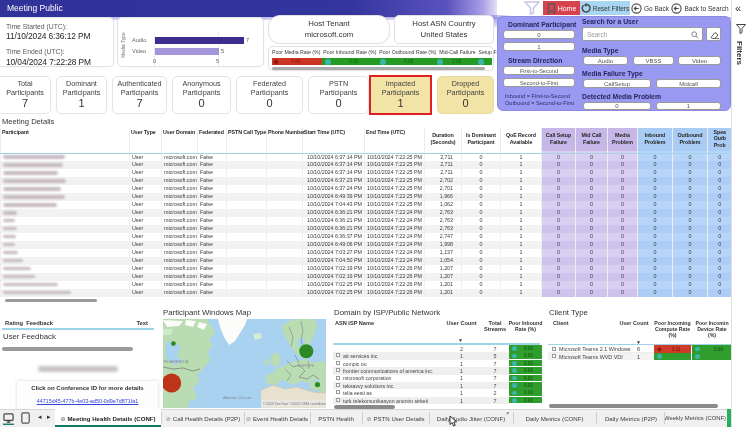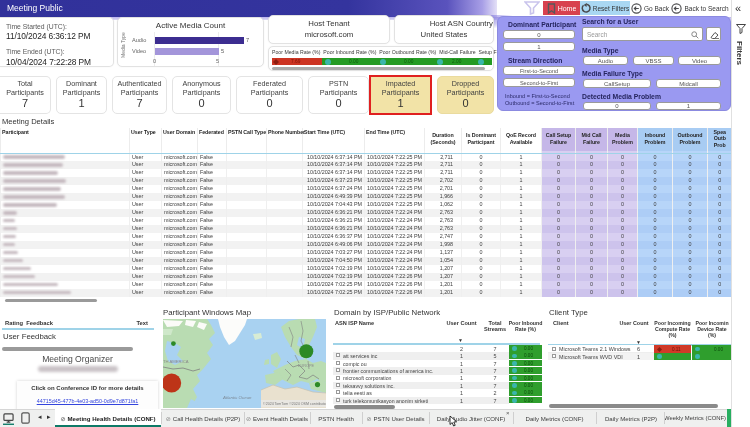--- a/index.html
+++ b/index.html
@@ -79,43 +79,42 @@
   <div id="topcards">
 
     <div class="card" style="left:0px;top:17px;width:114px;height:50px;border-left:none;border-radius:0 5px 5px 0;">
       <div class="abs" style="left:6px;top:5px;font-size:6.8px;color:#5a5a5a;">Time Started (UTC):</div>
       <div class="abs" style="left:6px;top:13px;font-size:8.4px;letter-spacing:-0.1px;color:#252525;">11/10/2024 6:36:12 PM</div>
       <div class="abs" style="left:6px;top:30px;font-size:6.8px;color:#5a5a5a;">Time Ended (UTC):</div>
       <div class="abs" style="left:6px;top:39px;font-size:8.4px;letter-spacing:-0.1px;color:#252525;">10/04/2024 7:22:28 PM</div>
     </div>
 
     <div class="card" style="left:117px;top:17px;width:147px;height:50px;">
-      <div class="abs" style="left:0;top:3px;width:100%;text-align:center;font-size:8px;color:#333;">Active Media Count</div>
       <div class="abs" style="left:2px;top:22px;width:8px;height:26px;">
         <div style="transform:rotate(-90deg) translate(-18px,0);transform-origin:0 0;font-size:5px;color:#777;white-space:nowrap;">Media Type</div>
       </div>
       <div class="abs" style="left:14px;top:19px;font-size:5.6px;color:#666;">Audio</div>
       <div class="abs" style="left:14px;top:30px;font-size:5.6px;color:#666;">Video</div>
       <div class="abs" style="left:36px;top:14px;width:1px;height:34px;background:#ececec;"></div>
       <div class="abs" style="left:100px;top:14px;width:1px;height:34px;background:#ececec;"></div>
       <div class="abs" style="left:37px;top:19px;width:89px;height:7px;background:#3c2d90;"></div>
       <div class="abs" style="left:128px;top:19px;font-size:5.6px;color:#555;">7</div>
       <div class="abs" style="left:37px;top:30px;width:64px;height:7px;background:#a395da;"></div>
       <div class="abs" style="left:103px;top:30px;font-size:5.6px;color:#555;">5</div>
       <div class="abs" style="left:35px;top:40px;font-size:5.6px;color:#666;">0</div>
       <div class="abs" style="left:98px;top:40px;font-size:5.6px;color:#666;">5</div>
     </div>
 
-    <div class="card" style="left:268px;top:15px;width:122px;height:29px;">
+    <div class="card" style="left:268px;top:15px;width:122px;height:29px;border-radius:12px;">
       <div class="abs" style="left:0;top:3px;width:100%;text-align:center;font-size:7.8px;color:#333;">Host Tenant</div>
       <div class="abs" style="left:0;top:14px;width:100%;text-align:center;font-size:7.8px;color:#333;">microsoft.com</div>
     </div>
 
     <div class="card" style="left:394px;top:15px;width:100px;height:29px;">
-      <div class="abs" style="left:0;top:3px;width:100%;text-align:right;font-size:7.8px;color:#333;">Host ASN Country</div>
+      <div class="abs" style="left:0;top:3px;width:100%;text-align:center;font-size:7.8px;color:#333;">Host ASN Country</div>
       <div class="abs" style="left:0;top:14px;width:100%;text-align:center;font-size:7.8px;color:#333;">United States</div>
     </div>
 
     <div class="card" style="left:268px;top:46px;width:226px;height:25px;">
       <div class="abs" style="left:3px;top:2px;font-size:5.2px;color:#3a3a3a;white-space:nowrap;">Poor Media Rate (%)&nbsp; Poor Inbound Rate (%)&nbsp; Poor Outbound Rate (%)&nbsp; Mid-Call Failure&nbsp; Setup F</div>
       <div class="abs" style="left:3px;top:11px;width:220px;height:7px;background:#259b24;"></div>
       <div class="abs" style="left:3px;top:11px;width:50px;height:7px;background:#cc3423;"></div>
       <svg class="abs" style="left:4px;top:12px;" width="216" height="6">
         <path d="M3 0 L6 3 L3 6 L0 3 Z" fill="#8c1d10"></path>
         <circle cx="55" cy="3" r="3" fill="#3ab6ab"></circle>
@@ -587,21 +586,20 @@
     </div>
 
   <div id="bottom">
 
     <div class="abs" style="left:0;top:306px;width:158px;height:102px;">
       <div class="abs" style="left:3px;top:2px;font-size:7.8px;color:#333;margin-top:24px;">User Feedback</div>
       <div class="abs" style="left:5px;top:14px;font-size:5.8px;font-weight:bold;color:#333;">Rating&nbsp; Feedback</div>
       <div class="abs" style="right:10px;top:14px;font-size:5.8px;font-weight:bold;color:#333;">Text</div>
       <div class="abs" style="left:2px;top:22px;width:152px;height:1.5px;background:#9fd3e8;"></div>
       <div class="abs" style="left:2px;top:41px;width:131px;height:3.5px;background:#9a9a9a;border-radius:2px;"></div>
-      <div class="abs" style="left:0;top:48px;width:155px;text-align:center;font-size:8.6px;color:#4a4a4a;">Meeting Organizer</div>
       <div class="abs" style="left:38px;top:60px;width:80px;height:6px;border-radius:3px;background:#c9c2c6;filter:blur(1.6px);"></div>
       <div class="abs" style="left:17px;top:75px;width:141px;height:30px;background:#fdfdfd;box-shadow:0 0 3px rgba(0,0,0,0.18);"></div>
       <div class="abs" style="left:17px;top:79px;width:141px;text-align:center;font-size:6px;font-weight:bold;color:#333;">Click on Conference ID for more details</div>
       <div class="abs" style="left:17px;top:92px;width:141px;text-align:center;font-size:5.4px;color:#3344dd;text-decoration:underline;">44715d45-477b-4e03-ad50-0d9e7d871fa1</div>
     </div>
 
     <div class="abs" style="left:161px;top:306px;width:167px;height:102px;">
       <div class="abs" style="left:2px;top:2px;font-size:7.8px;color:#333;">Participant Windows Map</div>
       <div id="mapbox" class="abs" style="left:2px;top:13px;width:163px;height:89px;">
       <svg width="163" height="89" viewBox="0 0 163 89">

